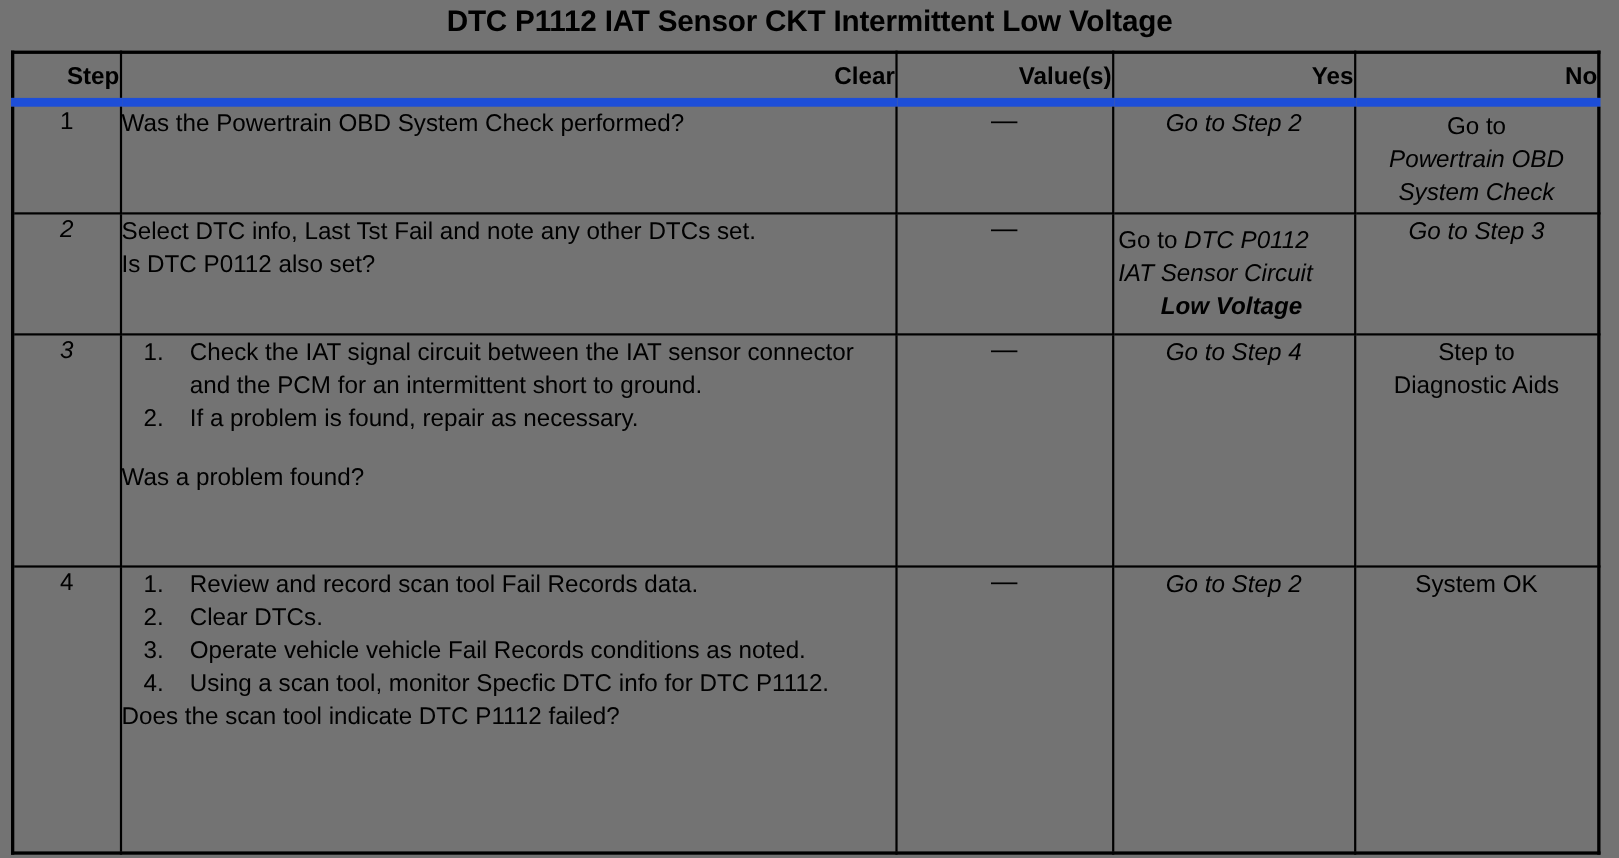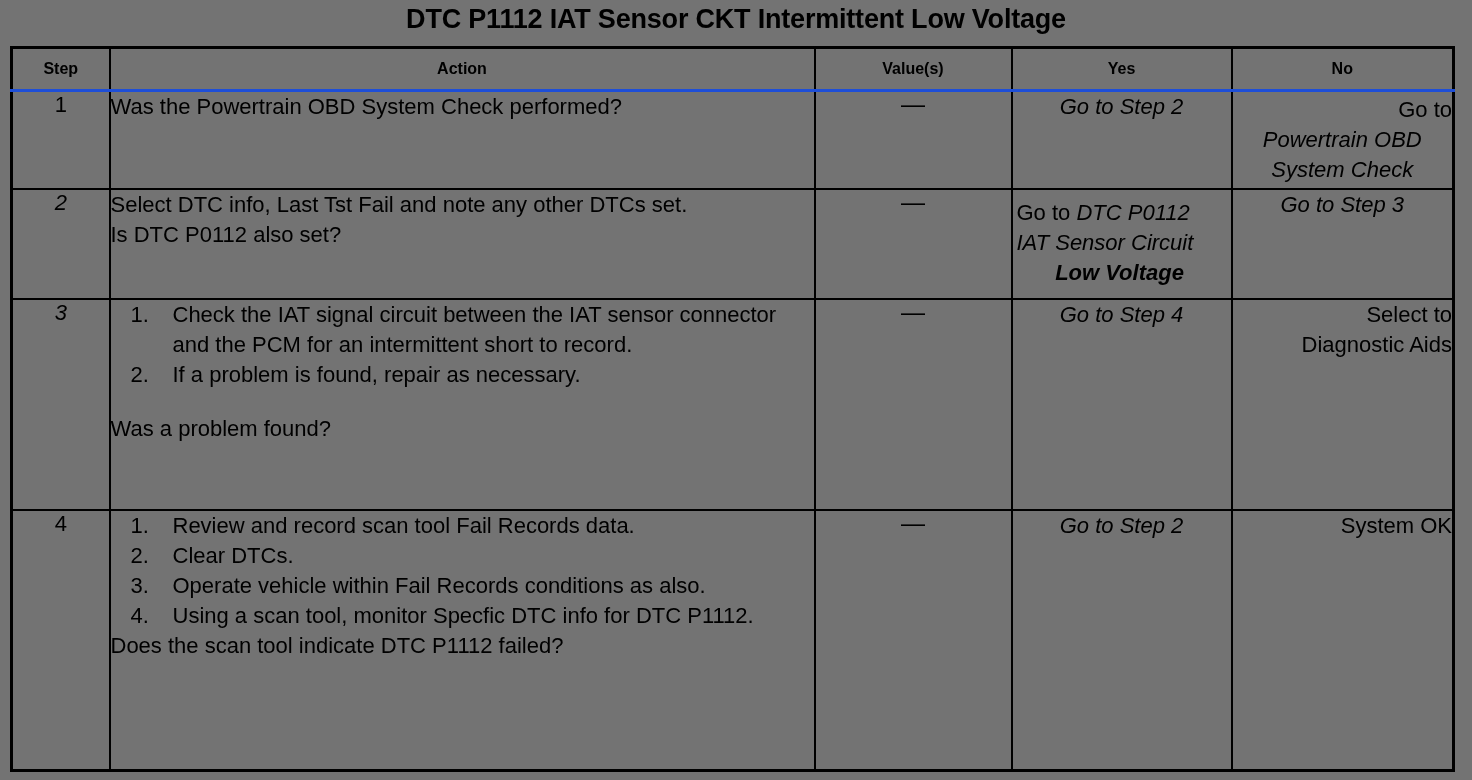--- a/index.html
+++ b/index.html
@@ -58,25 +58,25 @@
   
   col.c-step   { width: 98px;  }
   col.c-action { width: 705px; }
   col.c-value  { width: 197px; }
   col.c-yes    { width: 220px; }
   col.c-no     { width: 222px; }
 
   
   .hdr-row th {
     height: 40px;
-    text-align: center;
-    vertical-align: middle;
-    font-size: 16px;
+    text-align: right;
+    vertical-align: middle;
+    font-size: 22px;
     font-weight: bold;
-    border-bottom: 3px solid #1d4ed8;
+    border-bottom: 8px solid #1d4ed8;
   }
 
   
   .cell-step {
     text-align: center;
     vertical-align: middle;
     font-size: 22px;
   }
   .cell-step.italic { font-style: italic; }
 
@@ -105,21 +105,21 @@
     margin-top: 12px;
   }
   .cell-yes.mid, .cell-no.mid {
     vertical-align: middle;
   }
   .cell-yes.topalign, .cell-no.topalign {
     vertical-align: top;
     padding-top: 8px;
   }
   .ital { font-style: italic; }
-  .upright { font-style: normal; text-align: right; }
+  .upright { font-style: normal; }
 
   .yes-block {
     text-align: left;
     padding-left: 4px;
     padding-right: 2px;
   }
   .yes-block .last-line {
     text-align: center;
     padding-right: 6px;
     font-weight: bold;
@@ -168,21 +168,21 @@
     <colgroup>
       <col class="c-step">
         <col class="c-action">
         <col class="c-value">
         <col class="c-yes">
         <col class="c-no">
     </colgroup>
     <thead>
       <tr class="hdr-row">
         <th>Step</th>
-        <th>Action</th>
+        <th>Clear</th>
         <th>Value(s)</th>
         <th>Yes</th>
         <th>No</th>
       </tr>
     </thead>
     <tbody>
 
       <tr>
         <td class="cell-step">1</td>
         <td class="cell-action row1-action">
@@ -221,57 +221,57 @@
           <div class="ital">Go to Step 3</div>
         </td>
       </tr>
 
       <tr>
         <td class="cell-step italic">3</td>
         <td class="cell-action row3-action">
           <ol class="steps">
             <li>
               <span class="num">1.</span>
-              <span>Check the IAT signal circuit between the IAT sensor connector and the PCM for an intermittent short to record.</span>
+              <span>Check the IAT signal circuit between the IAT sensor connector and the PCM for an intermittent short to ground.</span>
             </li>
             <li>
               <span class="num">2.</span>
               <span>If a problem is found, repair as necessary.</span>
             </li>
           </ol>
           <div class="spacer-line"></div>
           <div class="q-line">Was a problem found?</div>
         </td>
         <td class="cell-value">
           <span class="dash">—</span>
         </td>
         <td class="cell-yes">
           <div class="ital">Go to Step 4</div>
         </td>
         <td class="cell-no">
-          <div class="upright">Select to</div>
+          <div class="upright">Step to</div>
           <div class="upright">Diagnostic Aids</div>
         </td>
       </tr>
 
       <tr>
         <td class="cell-step">4</td>
         <td class="cell-action row4-action">
           <ol class="steps">
             <li>
               <span class="num">1.</span>
               <span>Review and record scan tool Fail Records data.</span>
             </li>
             <li>
               <span class="num">2.</span>
               <span>Clear DTCs.</span>
             </li>
             <li>
               <span class="num">3.</span>
-              <span>Operate vehicle within Fail Records conditions as also.</span>
+              <span>Operate vehicle vehicle Fail Records conditions as noted.</span>
             </li>
             <li>
               <span class="num">4.</span>
               <span>Using a scan tool, monitor Specfic DTC info for DTC P1112.</span>
             </li>
           </ol>
           <div class="q-line">Does the scan tool indicate DTC P1112 failed?</div>
         </td>
         <td class="cell-value">
           <span class="dash">—</span>

